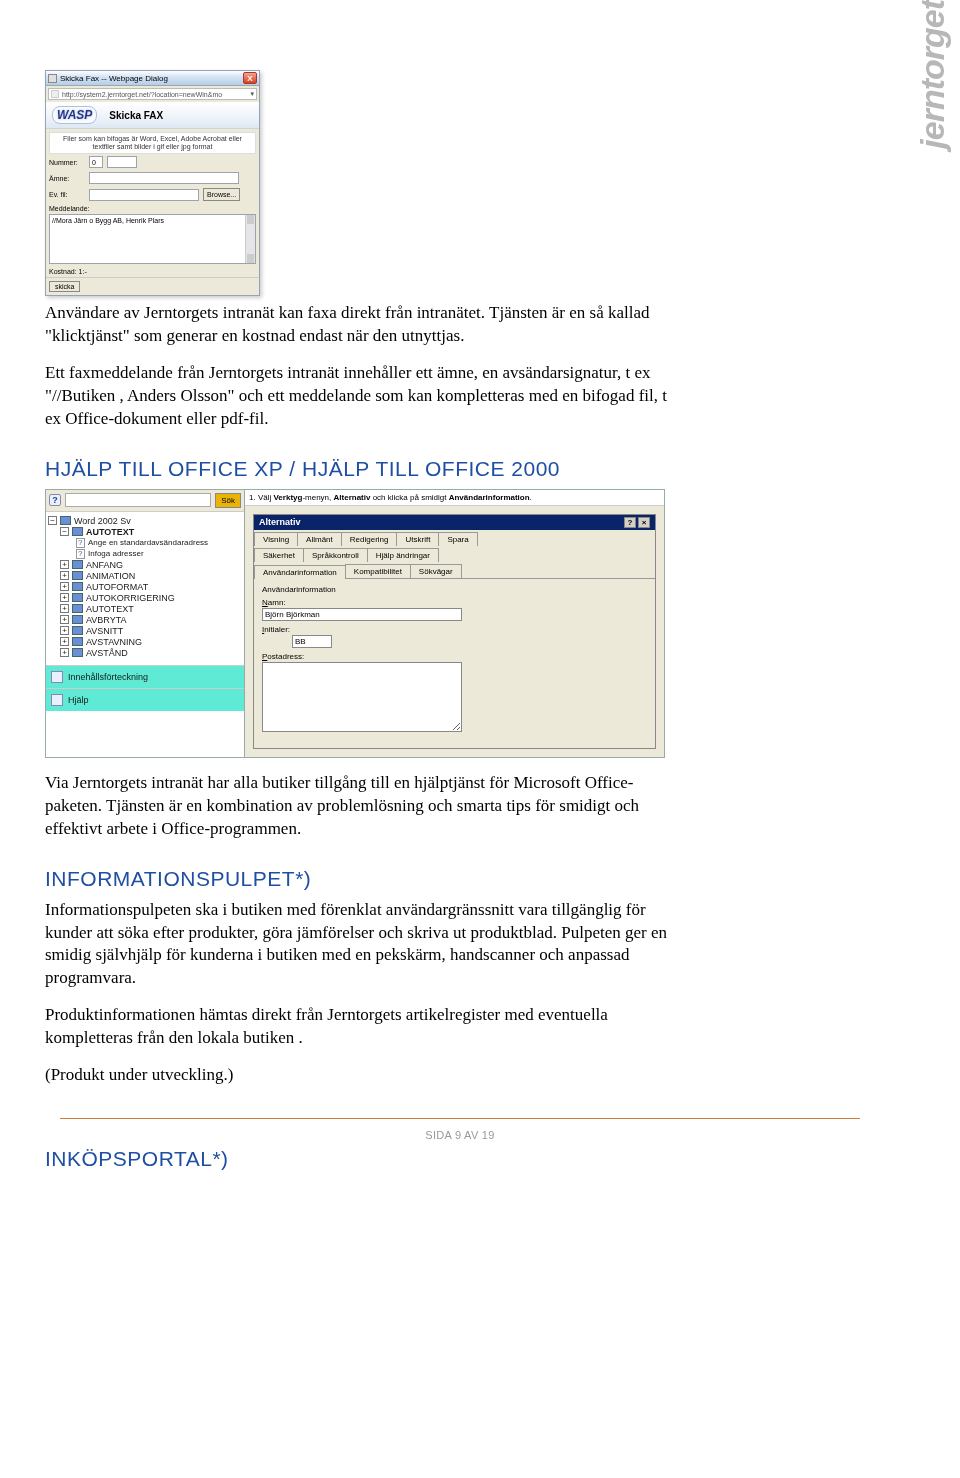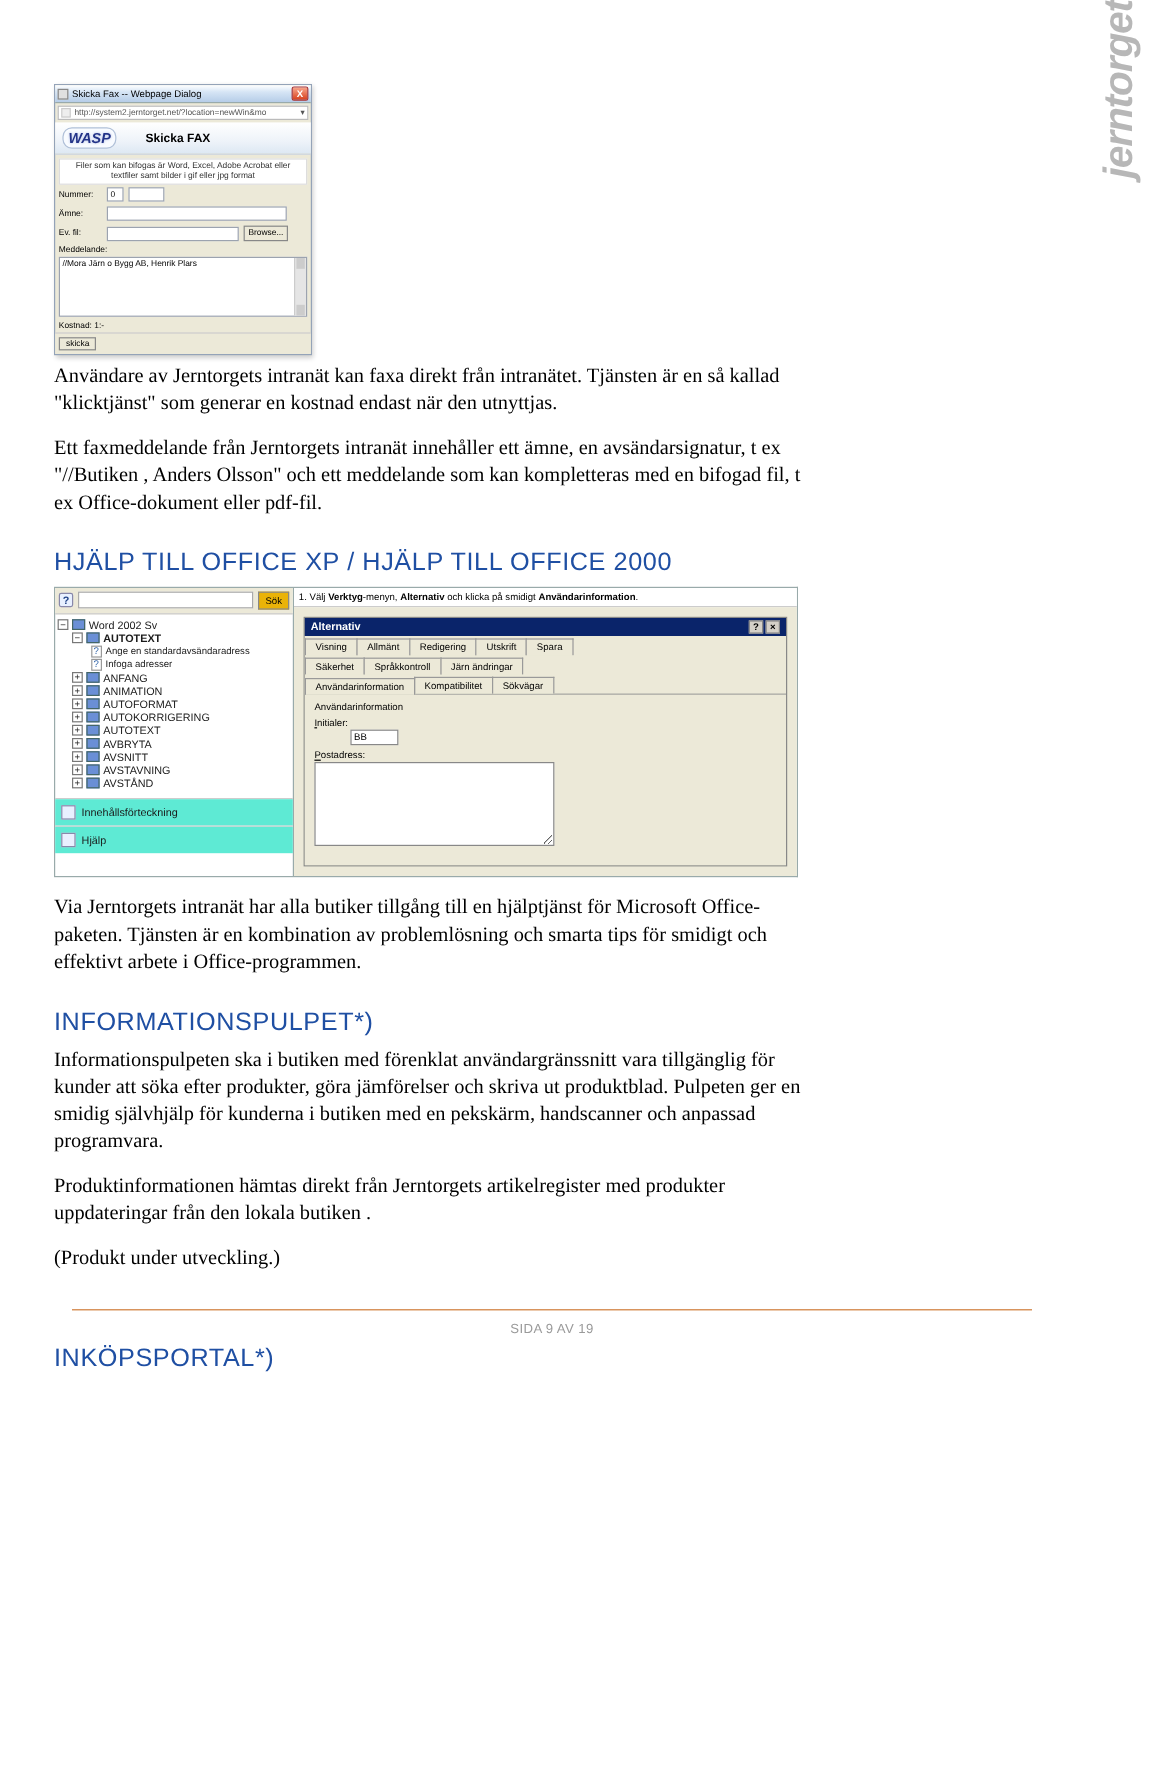--- a/index.html
+++ b/index.html
@@ -61,21 +61,21 @@
     font-size:8px;
     border-radius:2px;
   }
   .fax-url {
     display:flex;align-items:center;gap:3px;
     background:#fff;border:1px solid #bbb;margin:2px;padding:1px 2px;font-size:7px;color:#555;
   }
   .fax-url .favicon{width:8px;height:8px;background:#eee;border:1px solid #ccc;}
   .fax-url .dd{margin-left:auto;font-size:7px;color:#555;}
   .fax-banner{
-    display:flex;align-items:center;gap:24px;
+    display:flex;align-items:center;gap:12px;
     background: linear-gradient(#fff,#eef3f9 60%,#dde8f3);
     border-bottom:1px solid #cbd4df;
     padding:4px 6px;
   }
   .fax-banner .logo{
     font-family: Arial,sans-serif;
     font-style:italic;font-weight:bold;font-size:12px;
     color:#238;
     text-shadow: 0 0 1px #fff, 0 0 2px #9ad;
     padding:1px 4px;border:1px solid #b0c0d8;border-radius:8px;background:#f8fbff;
@@ -334,51 +334,55 @@
             </div>
             <div class="or-tabs">
               <span class="tab">Visning</span>
               <span class="tab">Allmänt</span>
               <span class="tab">Redigering</span>
               <span class="tab">Utskrift</span>
               <span class="tab">Spara</span>
               <div class="row2">
                 <span class="tab">Säkerhet</span>
                 <span class="tab">Språkkontroll</span>
-                <span class="tab">Järn ändringar</span>
+                <span class="tab">Hjälp ändringar</span>
               </div>
               <div class="row2">
                 <span class="tab active">Användarinformation</span>
                 <span class="tab">Kompatibilitet</span>
                 <span class="tab">Sökvägar</span>
               </div>
             </div>
             <div class="or-form">
               <div class="grp">Användarinformation</div>
               <div class="grp">
+                <span class="lbl"><span class="ulbl">N</span>amn:</span>
+                <input type="text" value="Björn Björkman" style="">
+              </div>
+              <div class="grp">
                 <span class="lbl"><span class="ulbl">I</span>nitialer:</span>
                 <input type="text" style="width: 40px; margin-left: 30px;" value="BB">
               </div>
               <div class="grp">
                 <span class="lbl"><span class="ulbl">P</span>ostadress:</span>
                 <textarea style=""></textarea>
               </div>
             </div>
           </div>
         </div>
       </div>
     </div>
 
     <p>Via Jerntorgets intranät har alla butiker tillgång till en hjälptjänst för Microsoft Office-paketen. Tjänsten är en kombination av problemlösning och smarta tips för smidigt och effektivt arbete i Office-programmen.</p>
 
     <div class="h-blue">
       <span>INFORMATIONSPULPET*)</span>
     </div>
     <p>Informationspulpeten ska i butiken med förenklat användargränssnitt vara tillgänglig för kunder att söka efter produkter, göra jämförelser och skriva ut produktblad. Pulpeten ger en smidig självhjälp för kunderna i butiken med en pekskärm, handscanner och anpassad programvara.</p>
-    <p>Produktinformationen hämtas direkt från Jerntorgets artikelregister med produkter uppdateringar från den lokala butiken .</p>
+    <p>Produktinformationen hämtas direkt från Jerntorgets artikelregister med eventuella kompletteras från den lokala butiken .</p>
     <p>(Produkt under utveckling.)</p>
 
     <div class="h-blue" style="margin-top:60px">
       <span>INKÖPSPORTAL*)</span>
     </div>
   </div>
 
   <div class="footer">SIDA 9 AV 19</div>
 </div>
 

